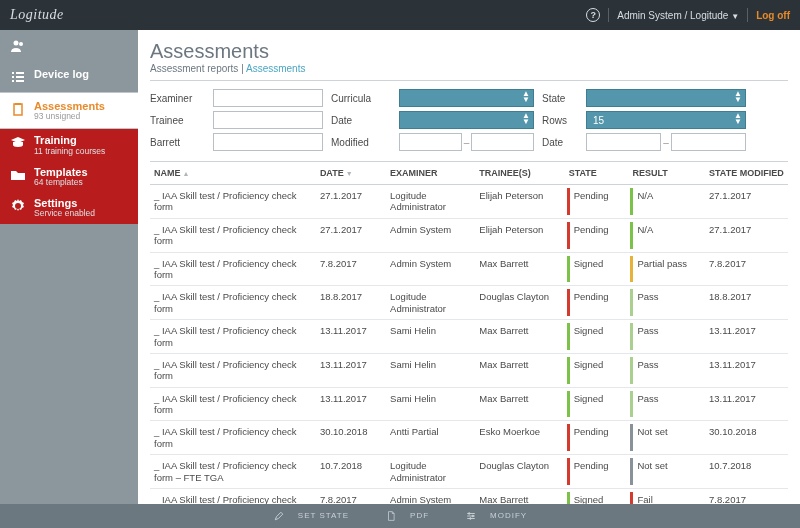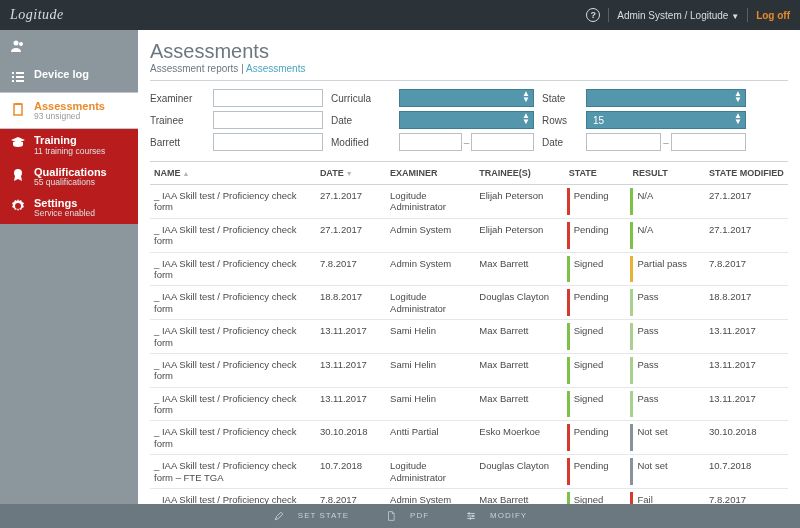--- a/index.html
+++ b/index.html
@@ -114,27 +114,26 @@
           </svg>
         </span>
         <span class="labels">
           <span class="title">Training</span>
           <span class="sub">11 training courses</span>
         </span>
       </div>
       <div class="side-item grey tight">
         <span class="icon">
           <svg viewBox="0 0 16 16" fill="currentColor">
-            <circle cx="8" cy="6" r="4"></circle>
-            <path d="M5 9l-1 5 4-2 4 2-1-5"></path>
-          </svg>
-        </span>
-        <span class="labels">
-          <span class="title">Qualifications</span>
-          <span class="sub">55 qualifications</span>
+            <path d="M1 4h5l2 2h7v7H1z"></path>
+          </svg>
+        </span>
+        <span class="labels">
+          <span class="title">Templates</span>
+          <span class="sub">64 templates</span>
         </span>
       </div>
       <div class="side-item grey tight">
         <span class="icon">
           <svg viewBox="0 0 16 16" fill="currentColor">
             <path d="M8 5a3 3 0 100 6 3 3 0 000-6zM8 1l1 2 2-1 1 2 2 1-1 2 1 2-2 1-1 2-2-1-1 2-1-2-2 1-1-2-2-1 1-2-1-2 2-1 1-2 2 1z" fill-rule="evenodd"></path>
           </svg>
         </span>
         <span class="labels">
           <span class="title">Settings</span>

